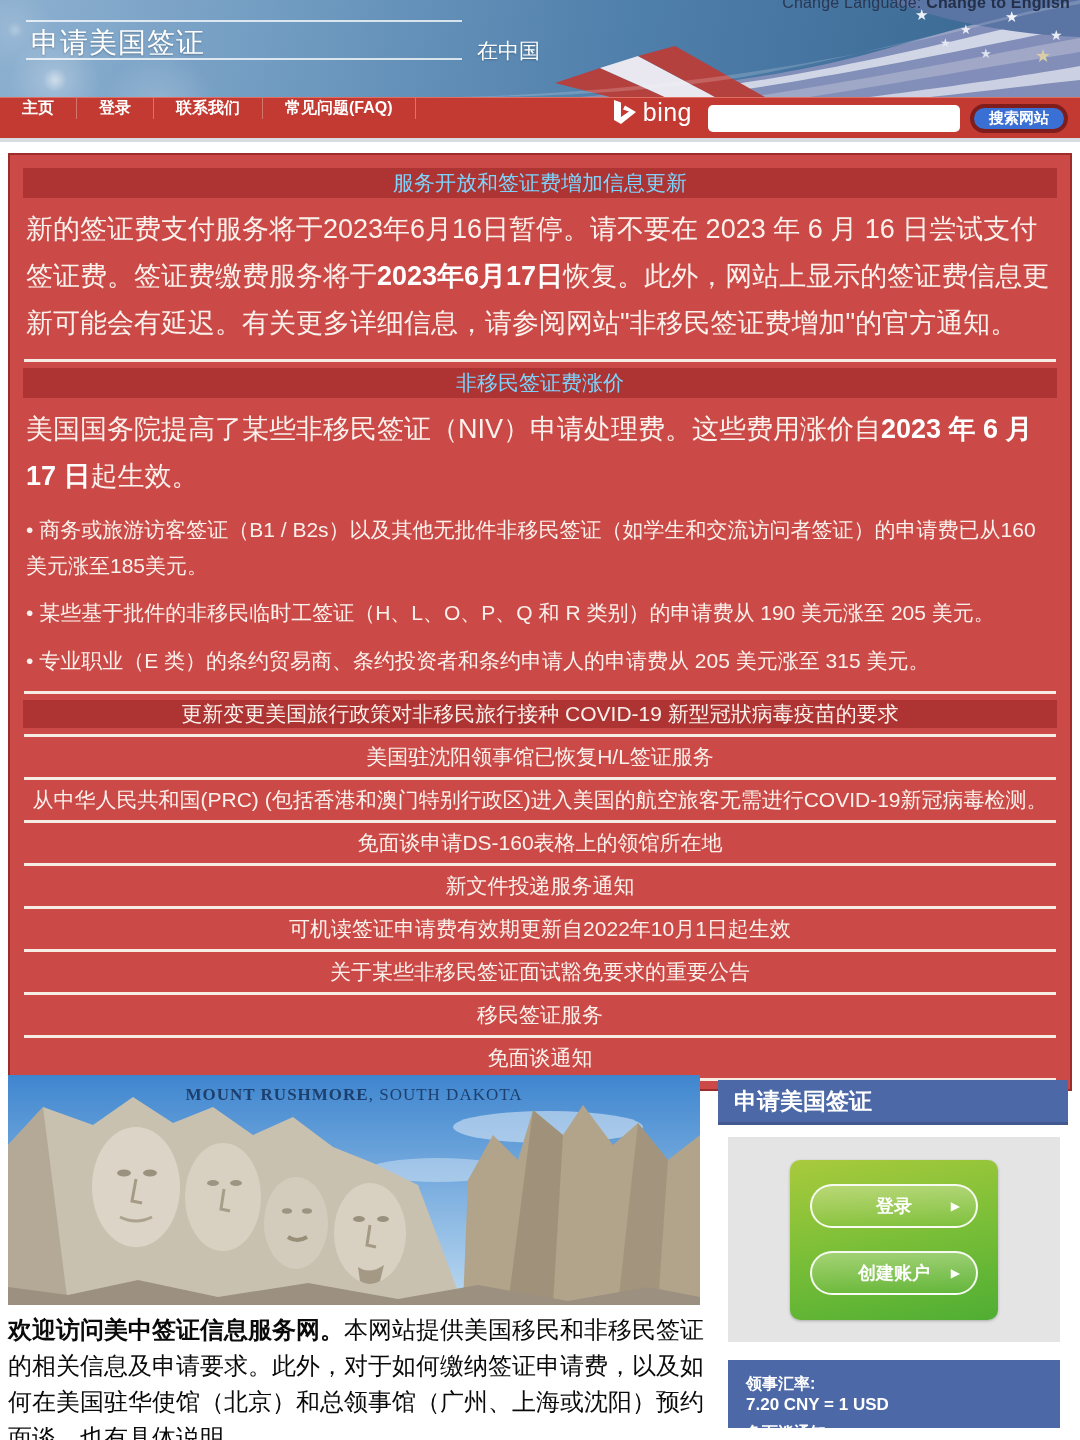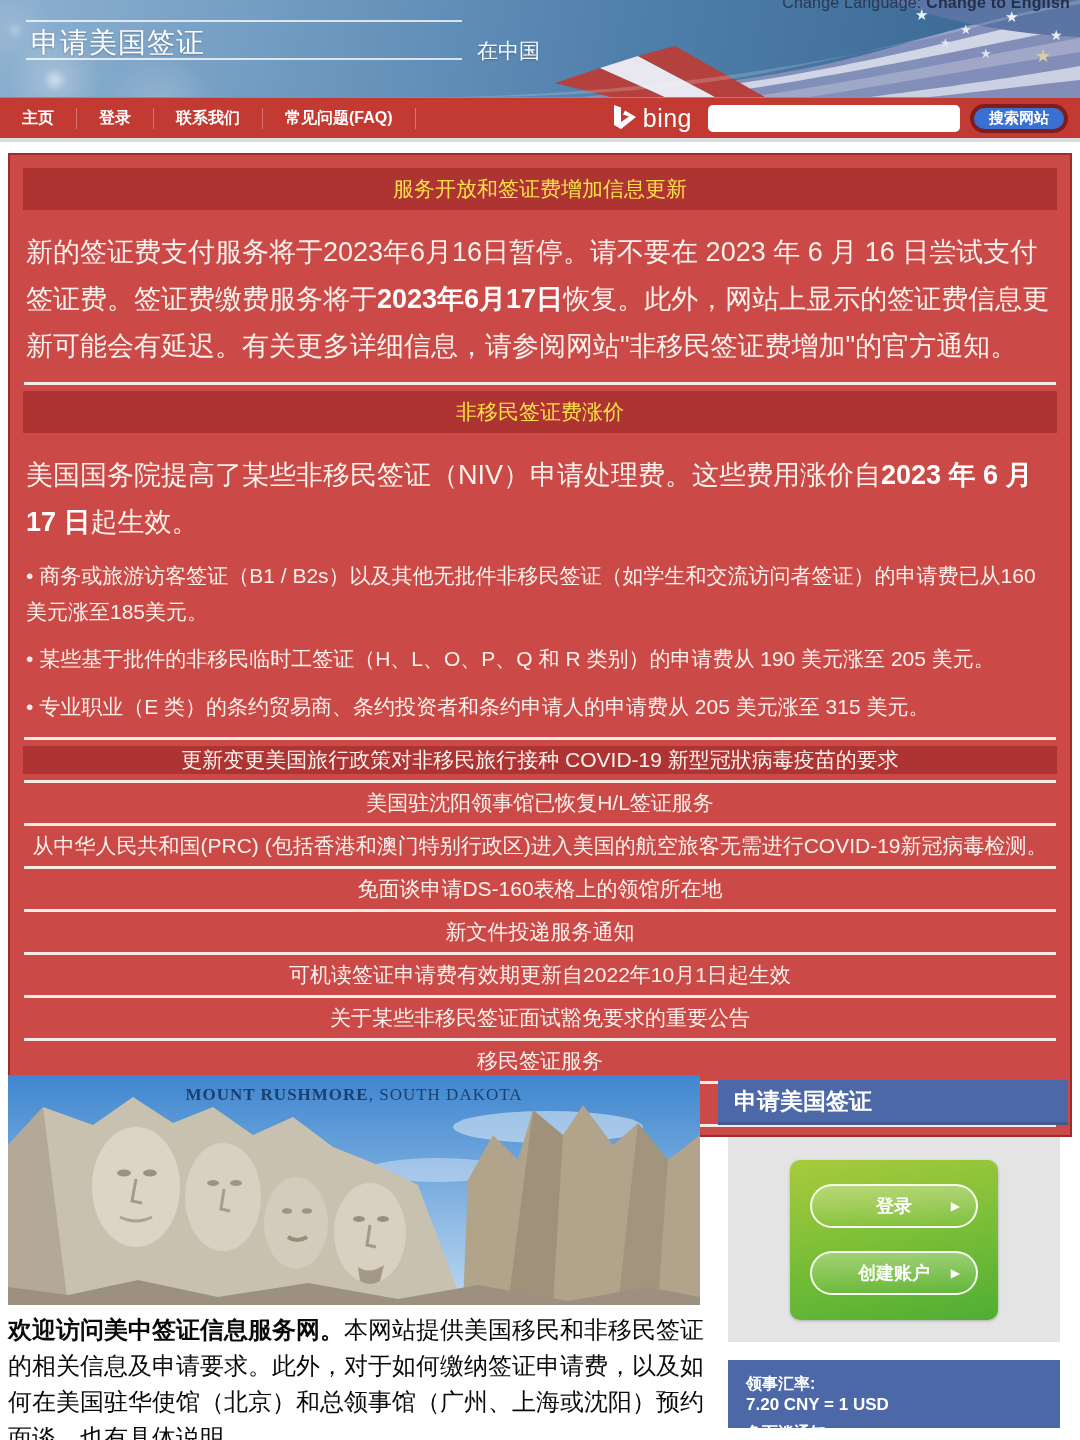--- a/index.html
+++ b/index.html
@@ -38,21 +38,21 @@
     text-shadow:0 1px 2px rgba(0,0,0,.25);
   }
   .mast-subtitle{
     position:absolute; left:477px; top:37px; z-index:2;
     color:#ffffff; font-size:21px; text-shadow:0 1px 2px rgba(0,0,0,.25);
   }
 
   
   .navbar{
     height:41px; background:#c23a31; border-top:1px solid #dd6f63;
-    display:flex; align-items:center;
+    display:flex; align-items:flex-start;
   }
   .nav-item{
     display:flex; align-items:center; padding:0 22px;
     color:#fff; font-size:16px; font-weight:bold;
     border-right:1px solid rgba(255,255,255,.30); cursor:pointer; white-space:nowrap;
   }
   .nav-spacer{ flex:1; }
   .bing-logo{ display:flex; align-items:center; gap:7px; margin-right:16px; }
   .bing-logo .bing-word{ color:#fff; font-size:25px; letter-spacing:.5px; }
   .search-input{
@@ -66,21 +66,21 @@
   }
   .nav-underline{ height:4px; background:#d9dde2; }
 
   
   .announcement{
     margin:11px 8px 0; background:#cb4a47; border:2px solid #9d2c2a;
     padding:13px 13px 2px; color:#fbf1ec;
   }
   .bar-dark{
     background:#ad3432; text-align:center; font-size:21px;
-    padding:7px 10px; margin-bottom:19px; color:#fde047;
+    padding:1px 10px; margin-bottom:8px; color:#7dd3fc;
   }
   .a-para{ font-size:27px; line-height:1.74; margin:6px 3px 12px; }
   .a-para b, .a-bullet b{ color:#fff; }
   .a-bullet{ font-size:21px; line-height:1.7; margin:12px 3px; }
   .divider{ height:3px; background:#f6ece3; margin:6px 1px; }
   .link-row{
     text-align:center; font-size:21px; padding:0 6px; cursor:pointer; color:#fbf1ec;
   }
   .link-row.dark{ background:#ad3432; margin:0; }
 

